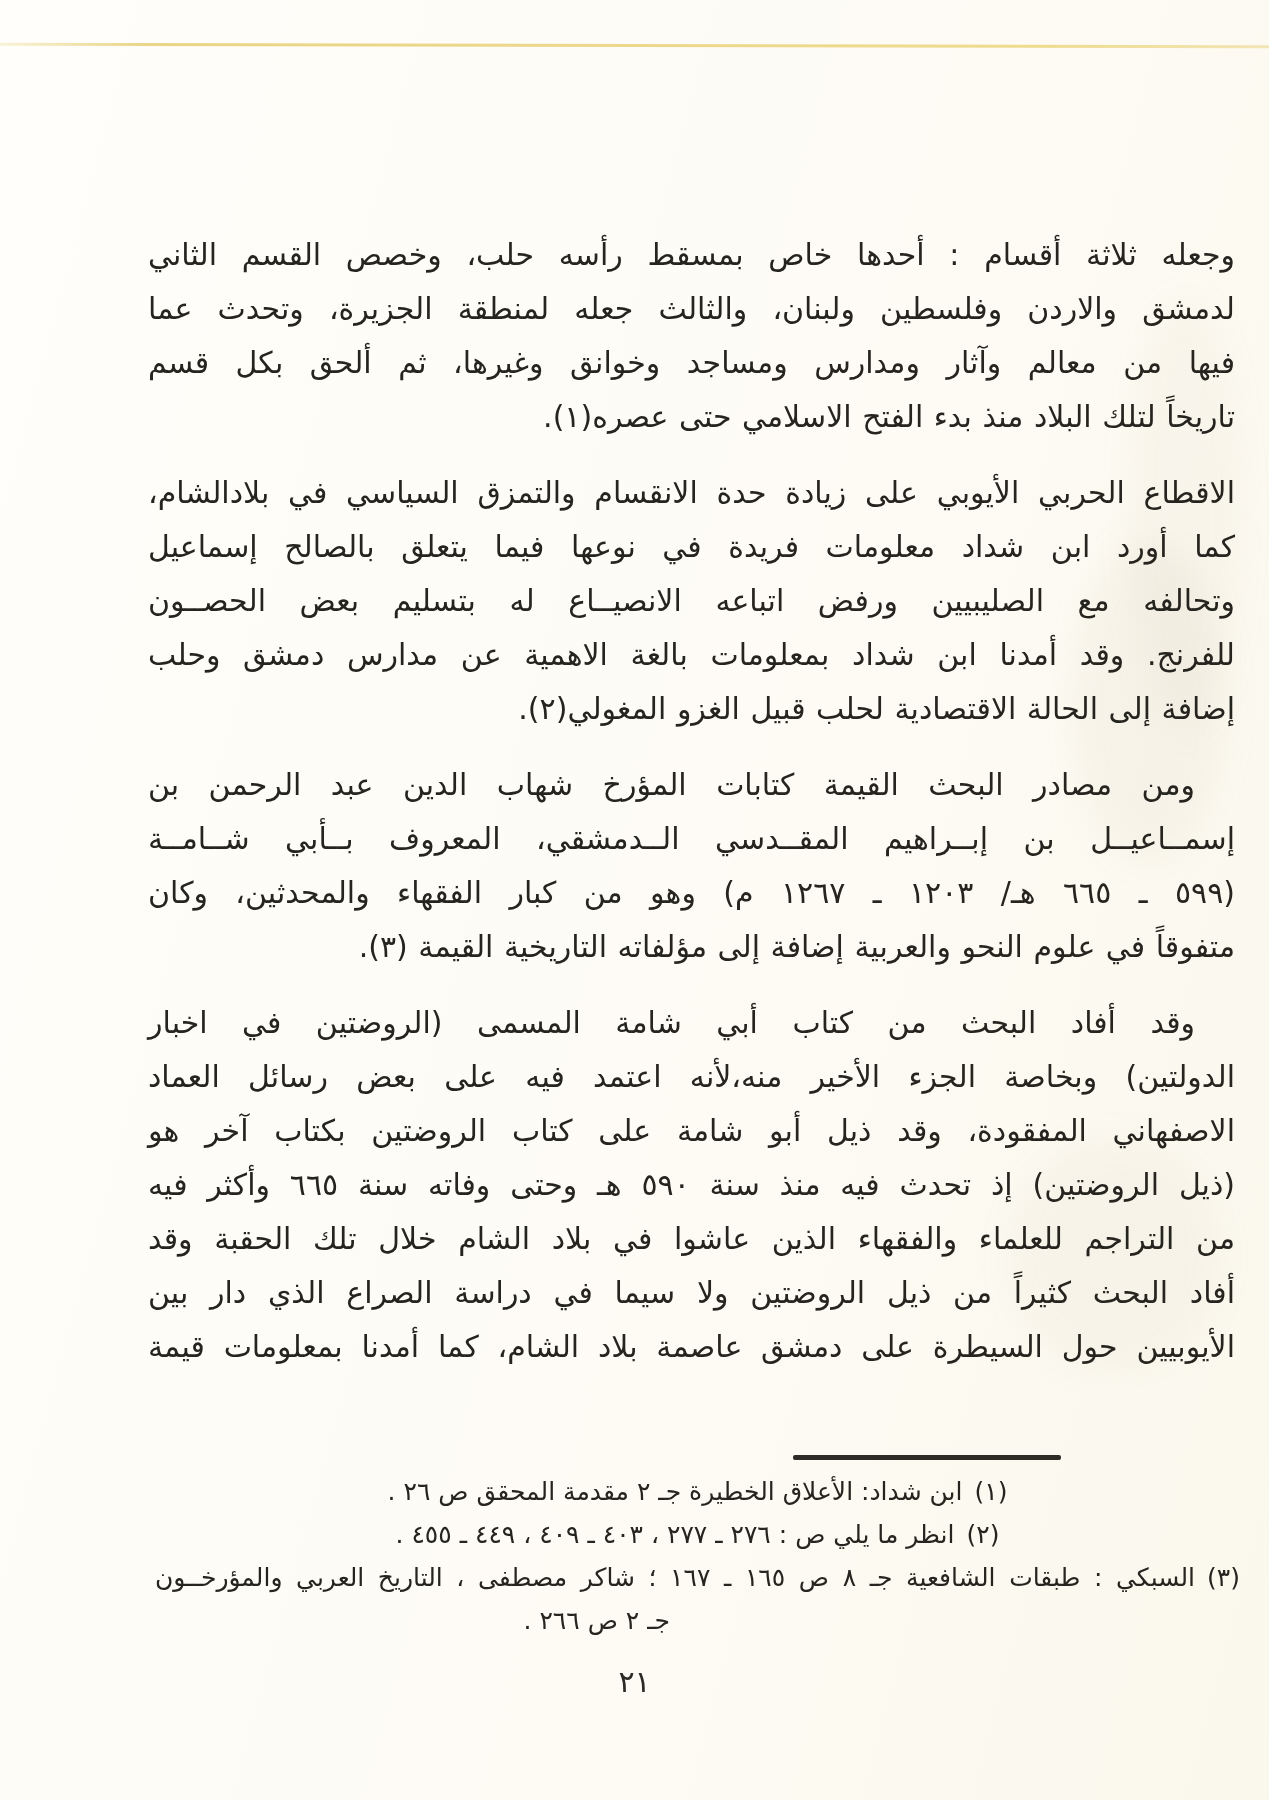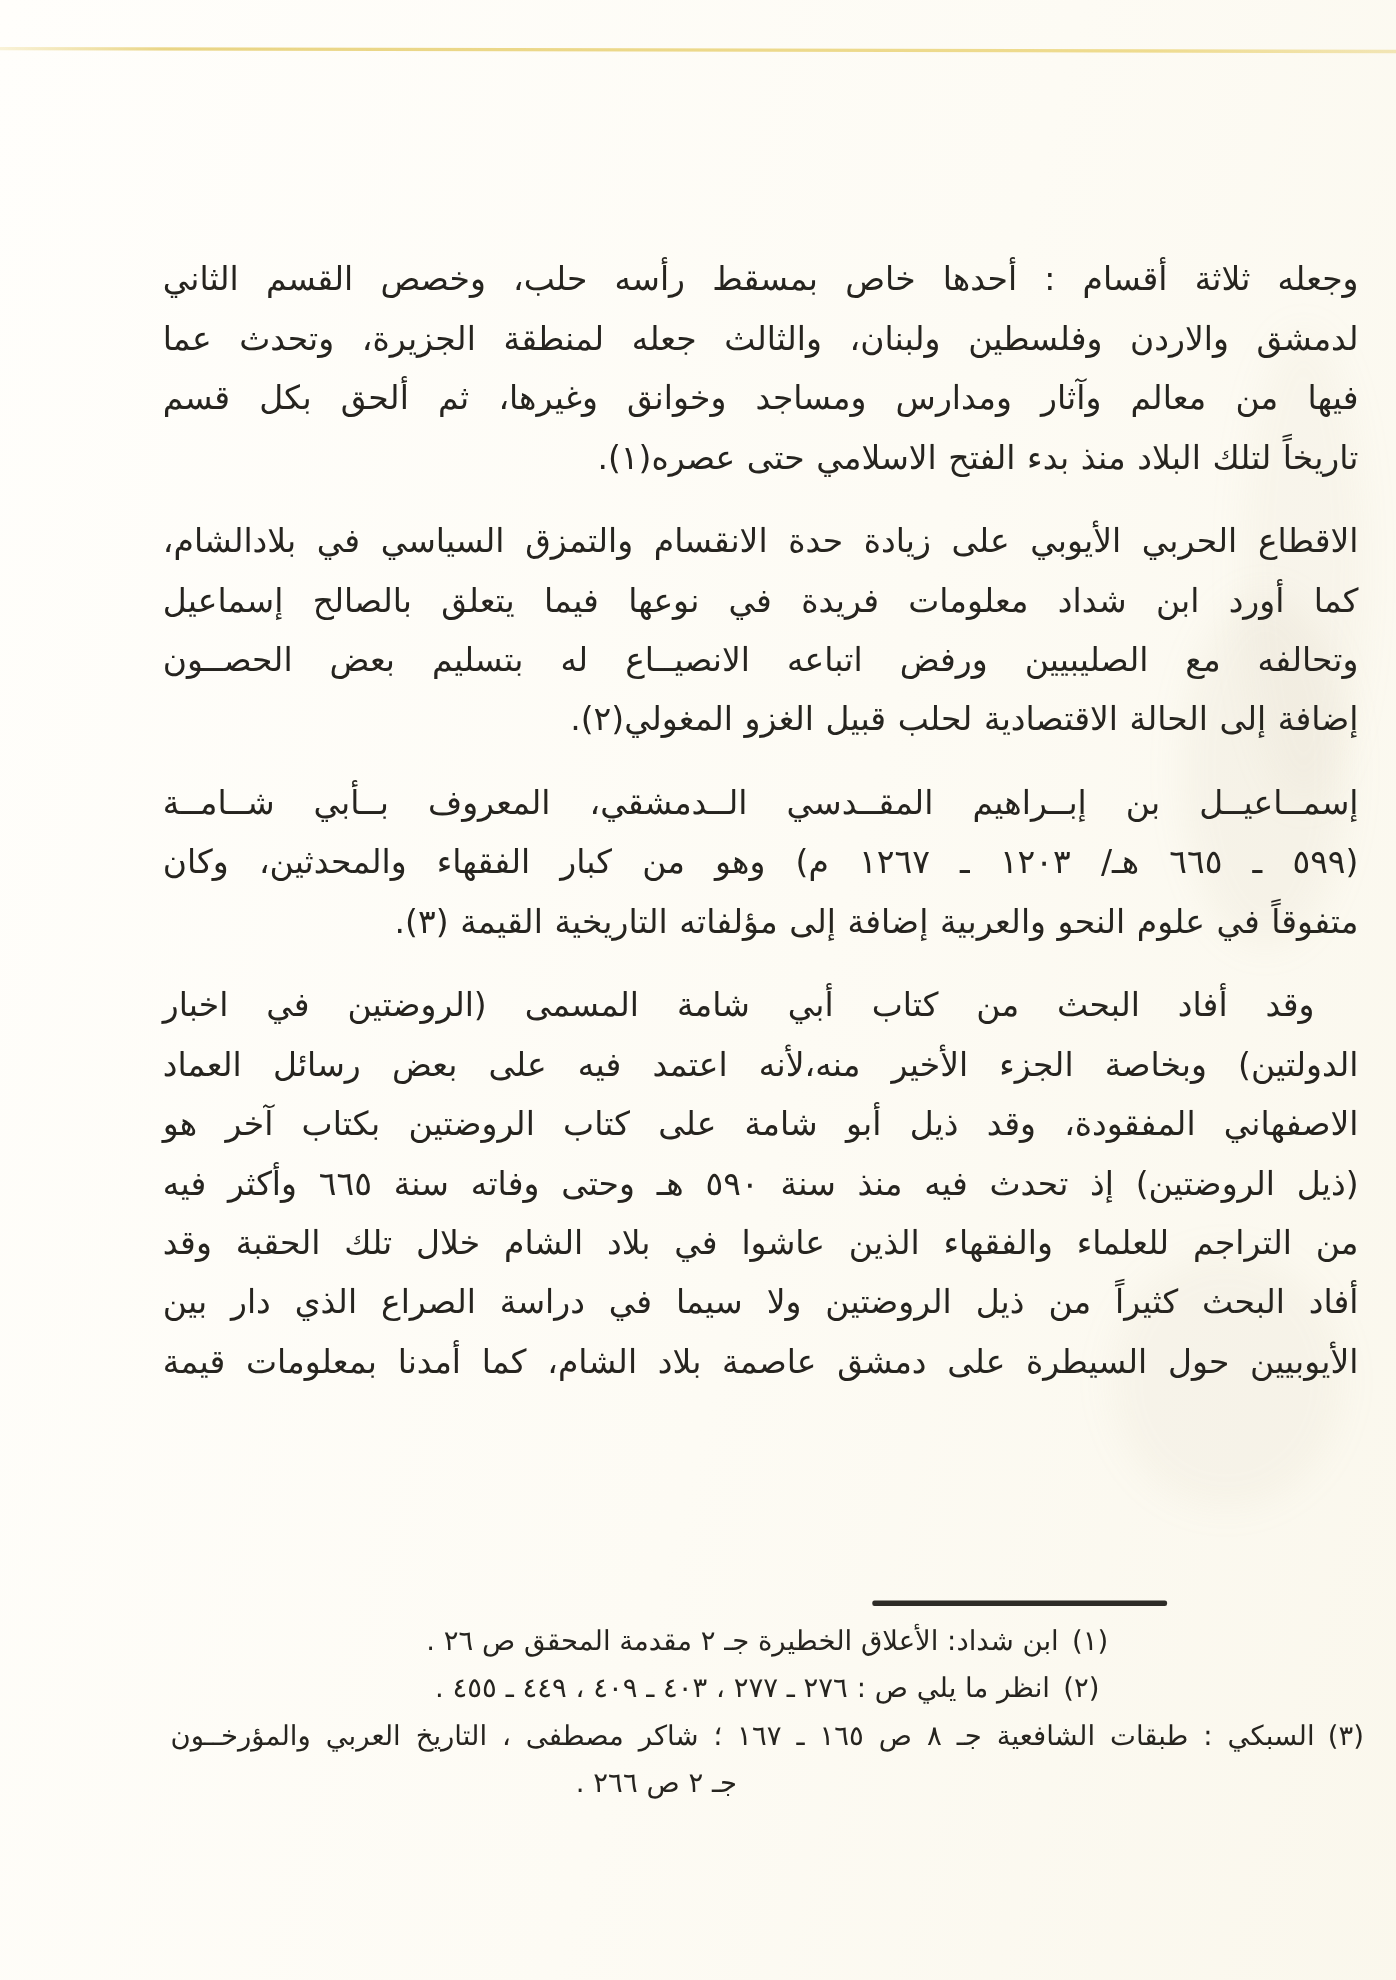--- a/index.html
+++ b/index.html
@@ -115,24 +115,26 @@
       <div class="bline">وجعله ثلاثة أقسام : أحدها خاص بمسقط رأسه حلب، وخصص القسم الثاني</div>
       <div class="bline">لدمشق والاردن وفلسطين ولبنان، والثالث جعله لمنطقة الجزيرة، وتحدث عما</div>
       <div class="bline">فيها من معالم وآثار ومدارس ومساجد وخوانق وغيرها، ثم ألحق بكل قسم</div>
       <div class="bline last">تاريخاً لتلك البلاد منذ بدء الفتح الاسلامي حتى عصره(١).</div>
     </div>
 
     <div class="para">
       <div class="bline">الاقطاع الحربي الأيوبي على زيادة حدة الانقسام والتمزق السياسي في بلادالشام،</div>
       <div class="bline">كما أورد ابن شداد معلومات فريدة في نوعها فيما يتعلق بالصالح إسماعيل</div>
       <div class="bline">وتحالفه مع الصليبيين ورفض اتباعه الانصيــاع له بتسليم بعض الحصــون</div>
+      <div class="bline">للفرنج. وقد أمدنا ابن شداد بمعلومات بالغة الاهمية عن مدارس دمشق وحلب</div>
       <div class="bline last">إضافة إلى الحالة الاقتصادية لحلب قبيل الغزو المغولي(٢).</div>
     </div>
 
     <div class="para">
+      <div class="bline indent">ومن مصادر البحث القيمة كتابات المؤرخ شهاب الدين عبد الرحمن بن</div>
       <div class="bline">إسمــاعيــل بن إبــراهيم المقــدسي الــدمشقي، المعروف بــأبي شــامــة</div>
       <div class="bline">(٥٩٩ ـ ٦٦٥ هـ/ ١٢٠٣ ـ ١٢٦٧ م) وهو من كبار الفقهاء والمحدثين، وكان</div>
       <div class="bline last">متفوقاً في علوم النحو والعربية إضافة إلى مؤلفاته التاريخية القيمة (٣).</div>
     </div>
 
     <div class="para">
       <div class="bline indent">وقد أفاد البحث من كتاب أبي شامة المسمى (الروضتين في اخبار</div>
       <div class="bline">الدولتين) وبخاصة الجزء الأخير منه،لأنه اعتمد فيه على بعض رسائل العماد</div>
       <div class="bline">الاصفهاني المفقودة، وقد ذيل أبو شامة على كتاب الروضتين بكتاب آخر هو</div>
       <div class="bline">(ذيل الروضتين) إذ تحدث فيه منذ سنة ٥٩٠ هـ وحتى وفاته سنة ٦٦٥ وأكثر فيه</div>
@@ -156,14 +158,15 @@
     </div>
 
     <div class="footnote fn-wide">
       <span class="fn-marker">(٣)</span><span class="fn-text">السبكي : طبقات الشافعية جـ ٨ ص ١٦٥ ـ ١٦٧ ؛ شاكر مصطفى ، التاريخ العربي والمؤرخــون</span>
     </div>
 
     <div class="fn-cont">جـ ٢ ص ٢٦٦ .</div>
 
   </section>
 
+  <div class="page-number">٢١</div>
 
 </div>
 
 </body></html>

